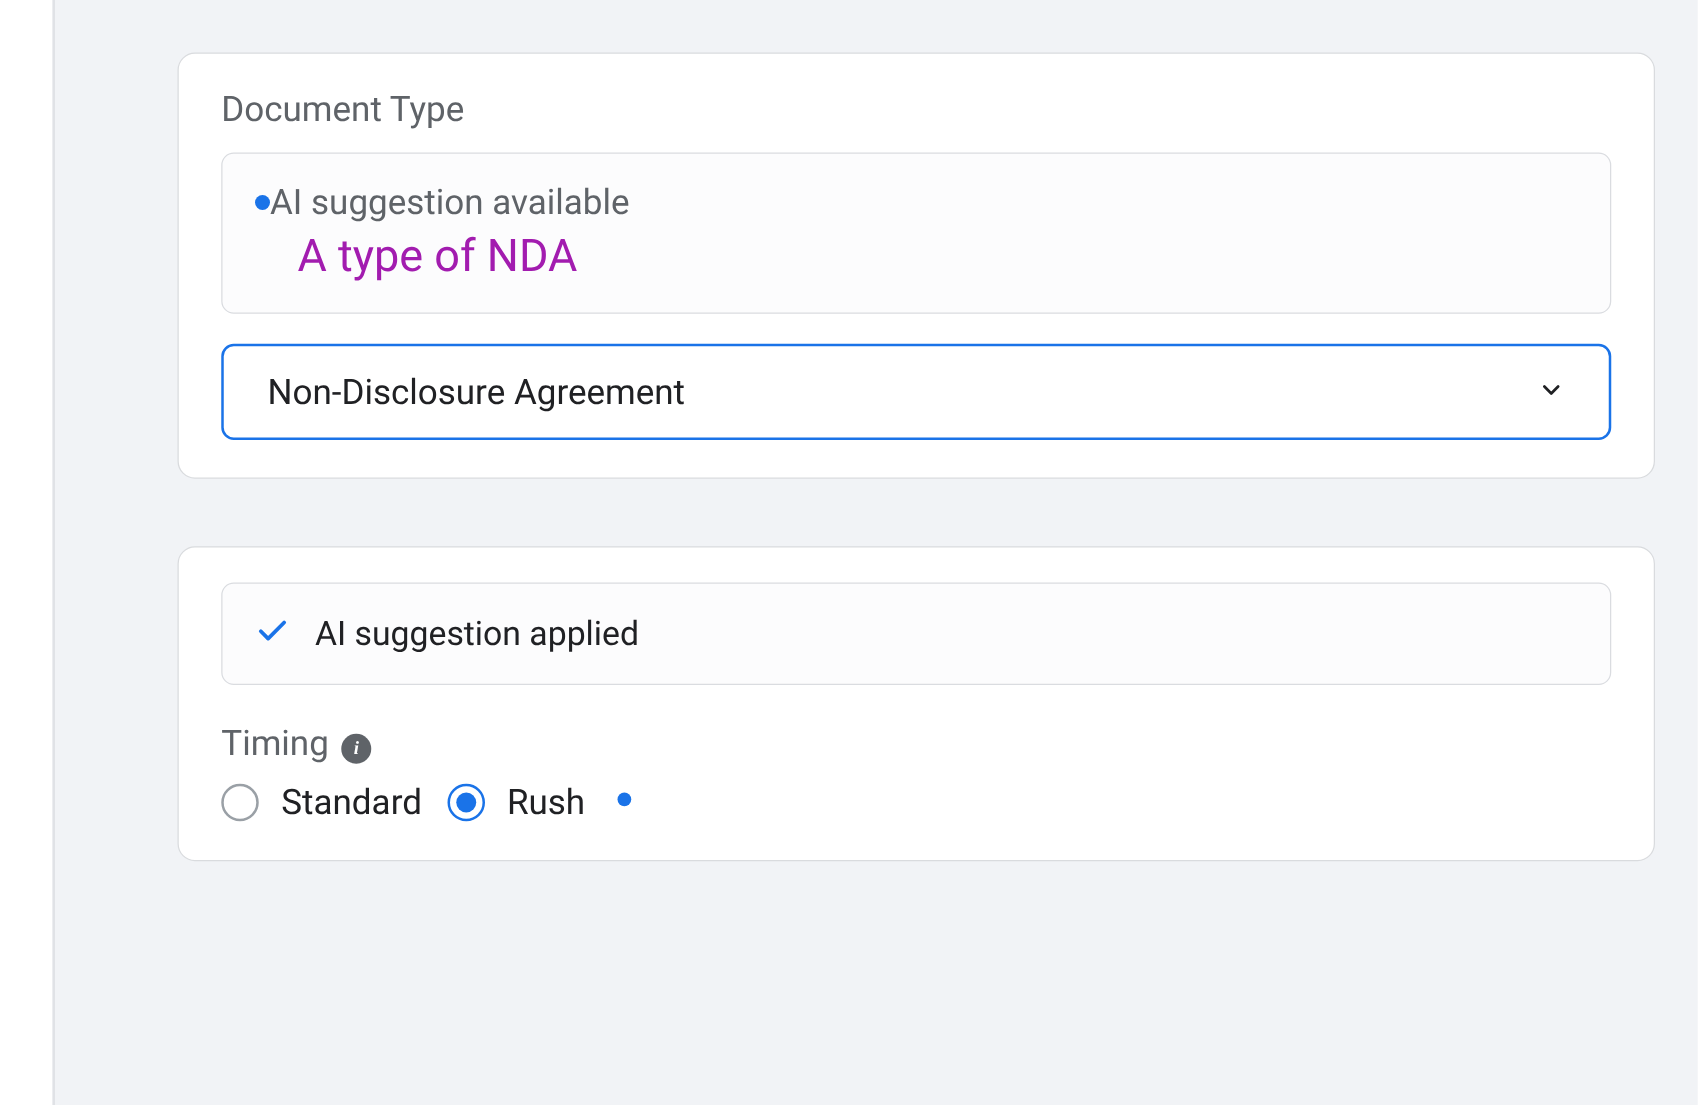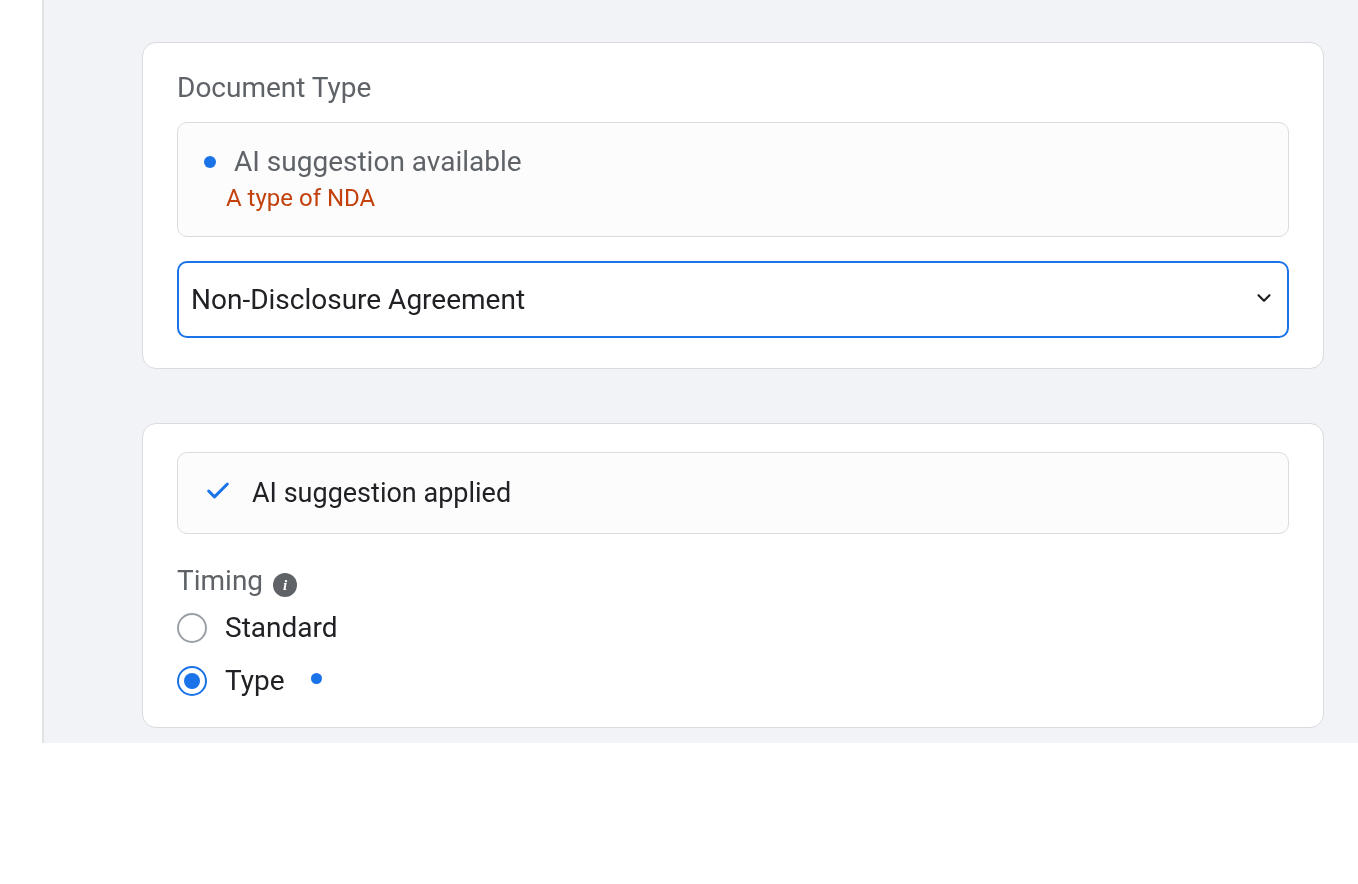--- a/index.html
+++ b/index.html
@@ -12,21 +12,21 @@
       background: #fff;
       width: 1358px;
       height: 884px;
       position: relative;
     }
     .outer-bg {
       position: absolute;
       left: 42px;
       top: 0;
       width: 1316px;
-      height: 743px;
+      height: 884px;
       background: #f1f3f6;
       border-left: 2px solid #e0e2e6;
     }
     .card {
       background: #fff;
       border: 1px solid #d9dbde;
       border-radius: 14px;
       padding: 28px 34px 30px 34px;
       margin-bottom: 54px;
     }
@@ -48,21 +48,21 @@
     .suggestion-box {
       border: 1px solid #dadce0;
       border-radius: 10px;
       background: #fcfcfd;
       padding: 22px 26px 24px 26px;
       margin-bottom: 24px;
     }
     .suggestion-row {
       display: flex;
       align-items: center;
-      gap: 18px;
+      gap: 0;
     }
     .dot {
       width: 12px;
       height: 12px;
       border-radius: 50%;
       background: #1a73e8;
       flex: 0 0 auto;
     }
     .dot-small {
       width: 11px;
@@ -74,30 +74,30 @@
       margin-left: 8px;
       position: relative;
       top: -2px;
     }
     .suggestion-title {
       color: #5f6368;
       font-size: 28px;
       font-weight: 400;
     }
     .suggestion-detail {
-      color: #c2410c;
-      font-size: 24px;
-      font-weight: 400;
-      margin-left: 22px;
+      color: #a21caf;
+      font-size: 36px;
+      font-weight: 400;
+      margin-left: 34px;
       margin-top: 6px;
     }
     .select-field {
       border: 2px solid #1a73e8;
       border-radius: 10px;
-      padding: 20px 12px;
+      padding: 20px 35px;
       display: flex;
       align-items: center;
       justify-content: space-between;
       cursor: pointer;
       background: #fff;
     }
     .select-value {
       color: #202124;
       font-size: 28px;
       font-weight: 400;
@@ -144,21 +144,21 @@
       align-items: center;
       justify-content: center;
       font-size: 15px;
       font-weight: 700;
       font-family: Georgia, serif;
       font-style: italic;
       cursor: pointer;
     }
     .radio-group {
       display: flex;
-      flex-direction: column;
+      flex-direction: row;
       gap: 20px;
     }
     .radio-row {
       display: flex;
       align-items: center;
       gap: 18px;
       cursor: pointer;
     }
     .radio-outer {
       width: 30px;
@@ -230,21 +230,21 @@
 
       <div class="radio-group" id="radio-group">
           <div class="radio-row">
             <span class="radio-outer"></span>
             <span class="radio-label">Standard</span>
           </div>
           <div class="radio-row">
             <span class="radio-outer selected">
               <span class="radio-inner"></span>
             </span>
-            <span class="radio-label">Type</span>
+            <span class="radio-label">Rush</span>
             <span class="dot-small"></span>
           </div>
         </div>
 
     </div>
 
   </div>
 </div>
 
 </body></html>

